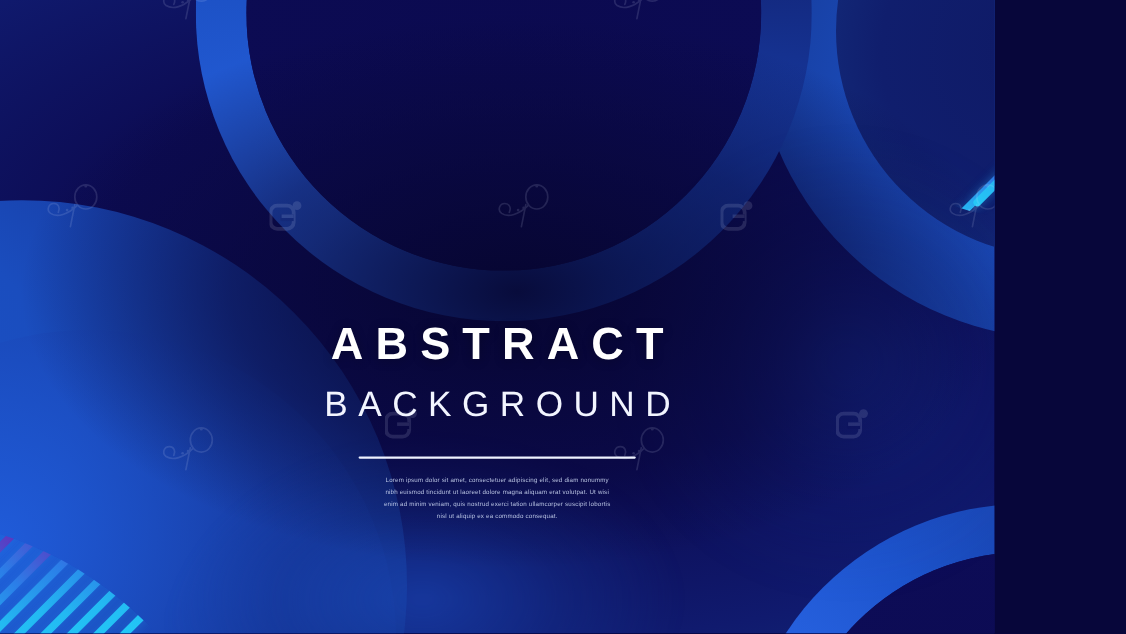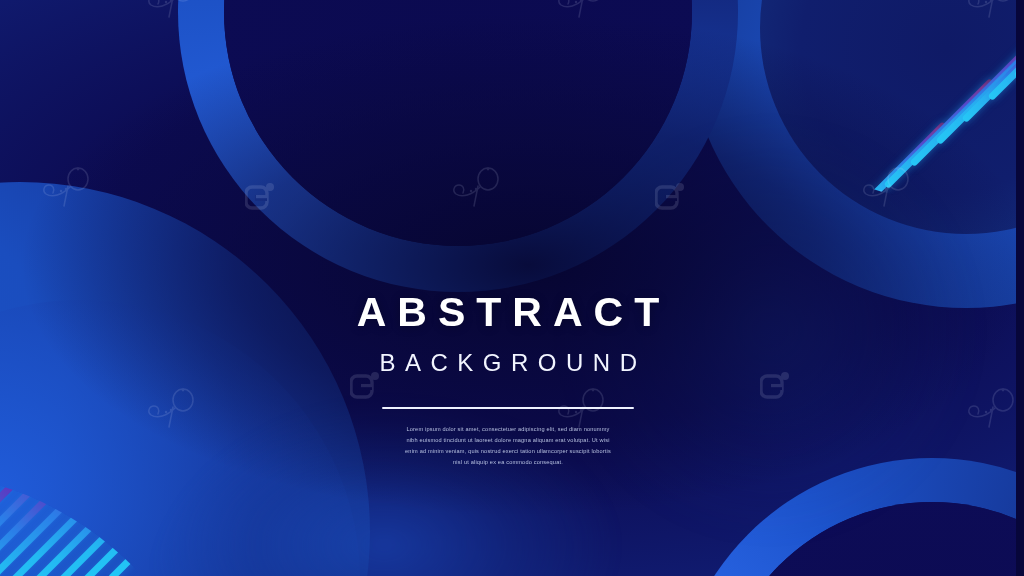--- a/index.html
+++ b/index.html
@@ -2,21 +2,21 @@
 <html><head>
 <meta charset="utf-8">
 <style>
   html, body {
     margin: 0;
     padding: 0;
     background: #07063a;
   }
   #stage {
     position: relative;
-    width: 1016px;
+    width: 904px;
     height: 576px;
     overflow: hidden;
     background: #0b0a52;
     font-family: "Liberation Sans", sans-serif;
   }
 
   
   .bg-base {
     position: absolute;
     inset: 0;
@@ -194,21 +194,21 @@
     color: #ffffff;
     font-size: 41px;
     font-weight: 700;
     letter-spacing: 11px;
     line-height: 1;
     margin: 0 0 0 11px;
     text-shadow: 0 1px 10px rgba(0,0,0,0.25);
   }
   .subtitle {
     color: #f2f5ff;
-    font-size: 24px;
+    font-size: 32px;
     font-weight: 300;
     letter-spacing: 9.5px;
     line-height: 1;
     margin: 18px 0 0 10px;
   }
   .divider {
     width: 252px;
     height: 2px;
     background: #eef2ff;
     margin: 32px auto 0 auto;

